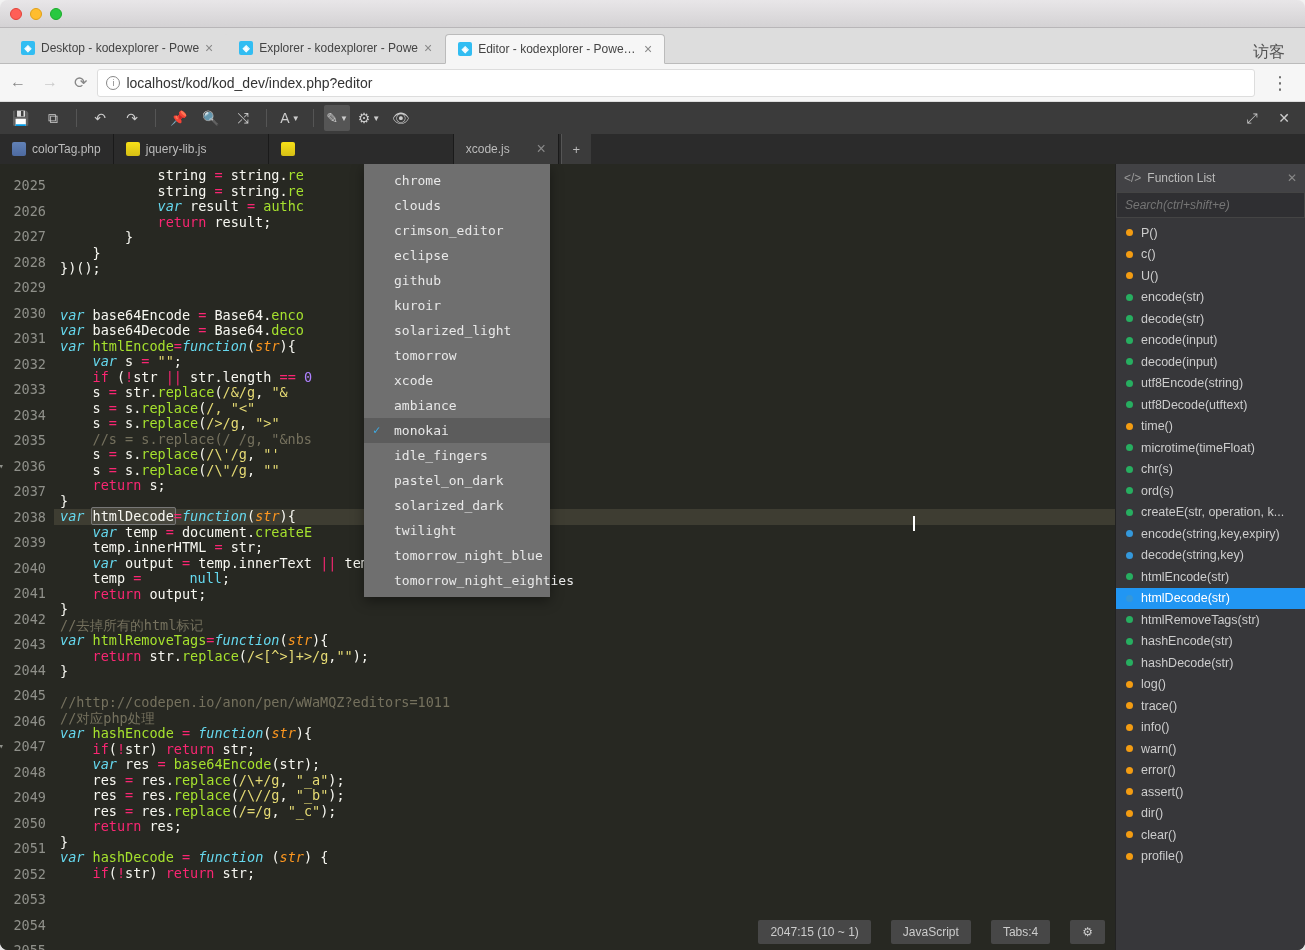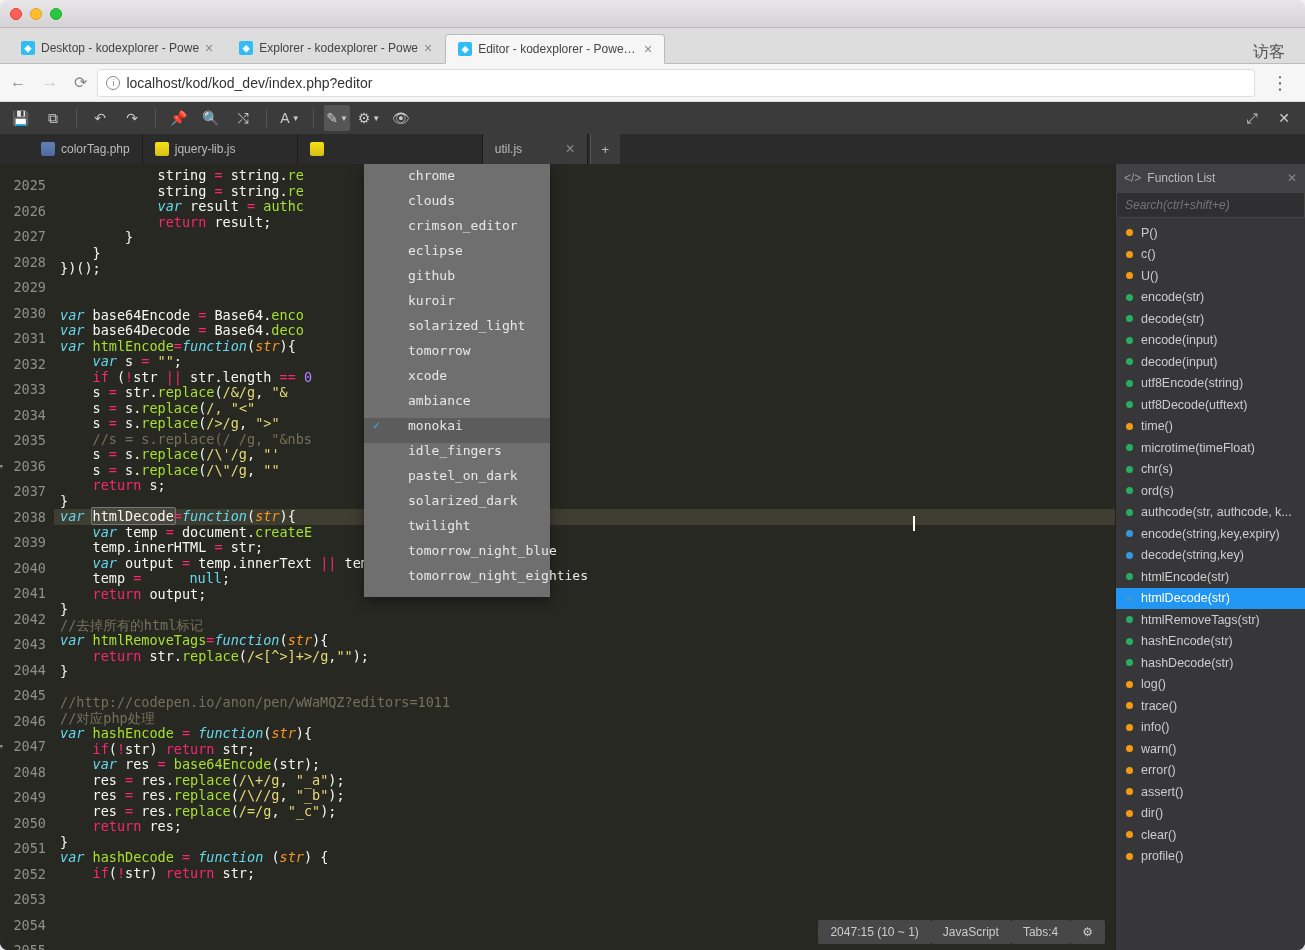--- a/index.html
+++ b/index.html
@@ -58,21 +58,21 @@
 .urlbox .info{width:14px;height:14px;border:1px solid #888;border-radius:50%;display:flex;align-items:center;justify-content:center;font-size:9px;color:#888;}
 .menudots{color:#666;font-size:18px;padding:0 6px;}
 
 .toolbar{height:32px;background:#3b3b3b;display:flex;align-items:center;padding:0 8px;color:#ccc;gap:6px;}
 .tbtn{width:26px;height:26px;display:flex;align-items:center;justify-content:center;cursor:pointer;border-radius:2px;font-size:14px;}
 .tbtn.active{background:#555;}
 .tsep{width:1px;height:18px;background:#555;margin:0 4px;}
 .tbtn .caret{font-size:8px;margin-left:2px;}
 .tspace{flex:1;}
 
-.filetabs{height:30px;background:#2b2b2b;display:flex;align-items:stretch;padding-left:29px;}
+.filetabs{height:30px;background:#2b2b2b;display:flex;align-items:stretch;}
 .ftab{display:flex;align-items:center;gap:6px;padding:0 12px;color:#bbb;font-size:12px;border-right:1px solid #1a1a1a;cursor:pointer;position:relative;}
 .ftab.active{background:#3b3b3b;}
 .ftab.has-menu{width:185px;}
 .ftab .ficon{width:14px;height:14px;border-radius:2px;}
 .ficon.php{background:linear-gradient(#6181b6,#4d6aa0);}
 .ficon.js{background:linear-gradient(#f7e018,#d6bf15);}
 .ftab .fclose{color:#888;font-size:16px;margin-left:auto;}
 .newtab{width:30px;display:flex;align-items:center;justify-content:center;color:#bbb;background:#3b3b3b;border-left:1px solid #555;cursor:pointer;margin-left:2px;}
 
 .main{display:flex;height:calc(100% - 28px - 36px - 38px - 32px - 30px);background:#272822;position:relative;}
@@ -91,40 +91,40 @@
 .fn{color:#a6e22e;}
 .param{color:#fd971f;font-style:italic;}
 .num{color:#ae81ff;}
 .op{color:#f92672;}
 .cm{color:#75715e;}
 .id{color:#f8f8f2;}
 .const{color:#66d9ef;margin-left:40px;}
 .sel-word{background:#49483e;border:1px solid #777;border-radius:2px;padding:0 1px;margin:9px -2px;}
 
 .dropdown{position:absolute;left:364px;top:0;width:186px;background:#6f6f6f;color:#e8e8e8;z-index:100;box-shadow:0 4px 12px rgba(0,0,0,.4);font-size:13px;padding:4px 0;}
-.dd-item{height:25px;display:flex;padding:0 14px 0 44px;cursor:pointer;position:relative;}
+.dd-item{height:25px;display:flex;align-items:center;padding:0 14px 0 30px;cursor:pointer;position:relative;}
 .dd-item.sel{background:#5c5c5c;}
 .dd-item .chk{position:absolute;left:9px;color:#3daee9;font-size:12px;}
 
 .sidepanel{width:190px;background:#37373a;display:flex;flex-direction:column;border-left:1px solid #222;}
 .sp-head{height:28px;background:#424245;display:flex;align-items:center;padding:0 8px;color:#bbb;font-size:12px;gap:6px;}
 .sp-head .ico{color:#999;font-size:12px;}
 .sp-head .cx{margin-left:auto;color:#888;cursor:pointer;}
 .sp-search{padding:0px;}
 .sp-search input{width:100%;background:#2f2f32;border:1px solid #444;color:#999;padding:5px 8px;font-size:12px;outline:none;font-style:italic;}
 .sp-list{flex:1;overflow-y:auto;padding:4px 0;}
 .sp-item{display:flex;align-items:center;gap:8px;padding:3px 10px;color:#ccc;font-size:12.5px;cursor:pointer;height:21.5px;}
 .sp-item.active{background:#2196f3;color:#fff;}
 .dot{width:7px;height:7px;border-radius:50%;flex-shrink:0;}
 .d-orange{background:#f39c12;}
 .d-green{background:#27ae60;}
 .d-blue{background:#3498db;}
 .sp-item .tx{white-space:nowrap;overflow:hidden;text-overflow:ellipsis;}
 
-.statusbar{position:absolute;right:200px;bottom:6px;display:flex;gap:0;}
+.statusbar{position:absolute;right:200px;bottom:6px;display:flex;gap:20px;}
 .sb-item{background:#474747;color:#ccc;padding:5px 12px;font-size:12px;border-radius:2px;cursor:pointer;}
 .cursor-mark{position:absolute;right:200px;top:352px;width:2px;height:15px;background:#fff;}
 </style>
 </head>
 <body>
 
 <div class="window">
 
   <div class="titlebar">
     <div class="traffic">
@@ -193,21 +193,21 @@
       <span>colorTag.php</span>
     </div>
     <div class="ftab" style="width:155px">
       <span class="ficon js"></span>
       <span>jquery-lib.js</span>
     </div>
     <div class="ftab has-menu">
       <span class="ficon js"></span>
     </div>
     <div class="ftab active" style="width:105px">
-      <span>util.js</span>
+      <span>xcode.js</span>
       <span class="fclose">×</span>
     </div>
     <div class="newtab">+</div>
   </div>
 
   <div class="main">
 
     <div class="editor">
       <div class="gutter" id="gutter">
           <div class="ln">2025</div>
@@ -373,21 +373,21 @@
           <div class="sp-item">
             <span class="dot d-green"></span>
             <span class="tx">chr(s)</span>
           </div>
           <div class="sp-item">
             <span class="dot d-green"></span>
             <span class="tx">ord(s)</span>
           </div>
           <div class="sp-item">
             <span class="dot d-green"></span>
-            <span class="tx">authcode(str, authcode, k...</span>
+            <span class="tx">createE(str, operation, k...</span>
           </div>
           <div class="sp-item">
             <span class="dot d-blue"></span>
             <span class="tx">encode(string,key,expiry)</span>
           </div>
           <div class="sp-item">
             <span class="dot d-blue"></span>
             <span class="tx">decode(string,key)</span>
           </div>
           <div class="sp-item">

